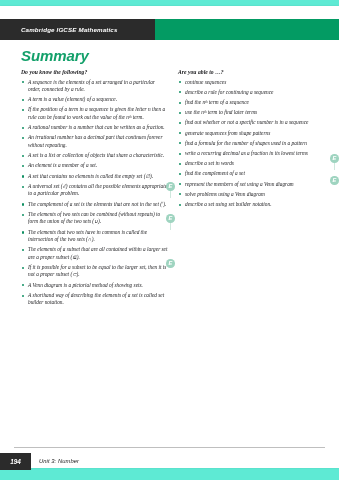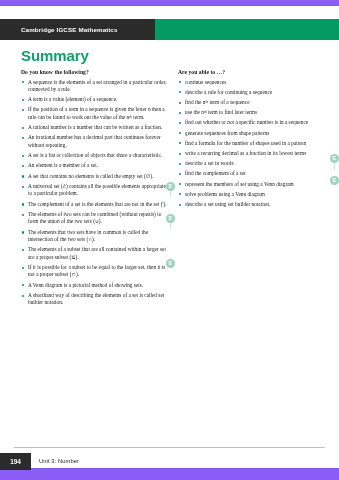--- a/index.html
+++ b/index.html
@@ -14,21 +14,22 @@
     font-family: "Liberation Serif", serif;
     position: relative;
   }
 
   
   .page {
     position: absolute;
     left: 0; top: 0;
     width: 339px;
     height: 480px;
-    background: #8b5cf6;
+    background: #5eead4;
+    font-style: italic;
   }
   .page-inner {
     position: absolute;
     left: 0; top: 6px;
     width: 339px;
     height: 462px;
     background: #ffffff;
     box-shadow: 0 0 2px rgba(0,0,0,0.10);
   }
 

